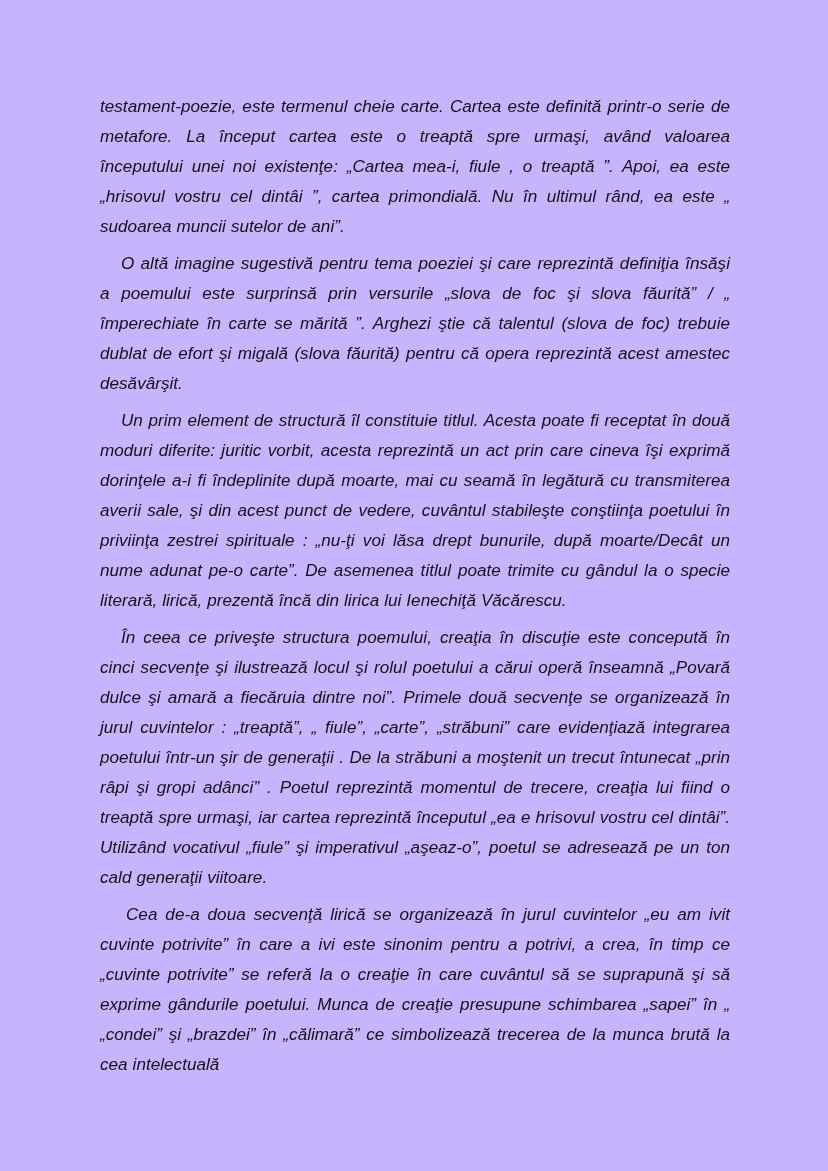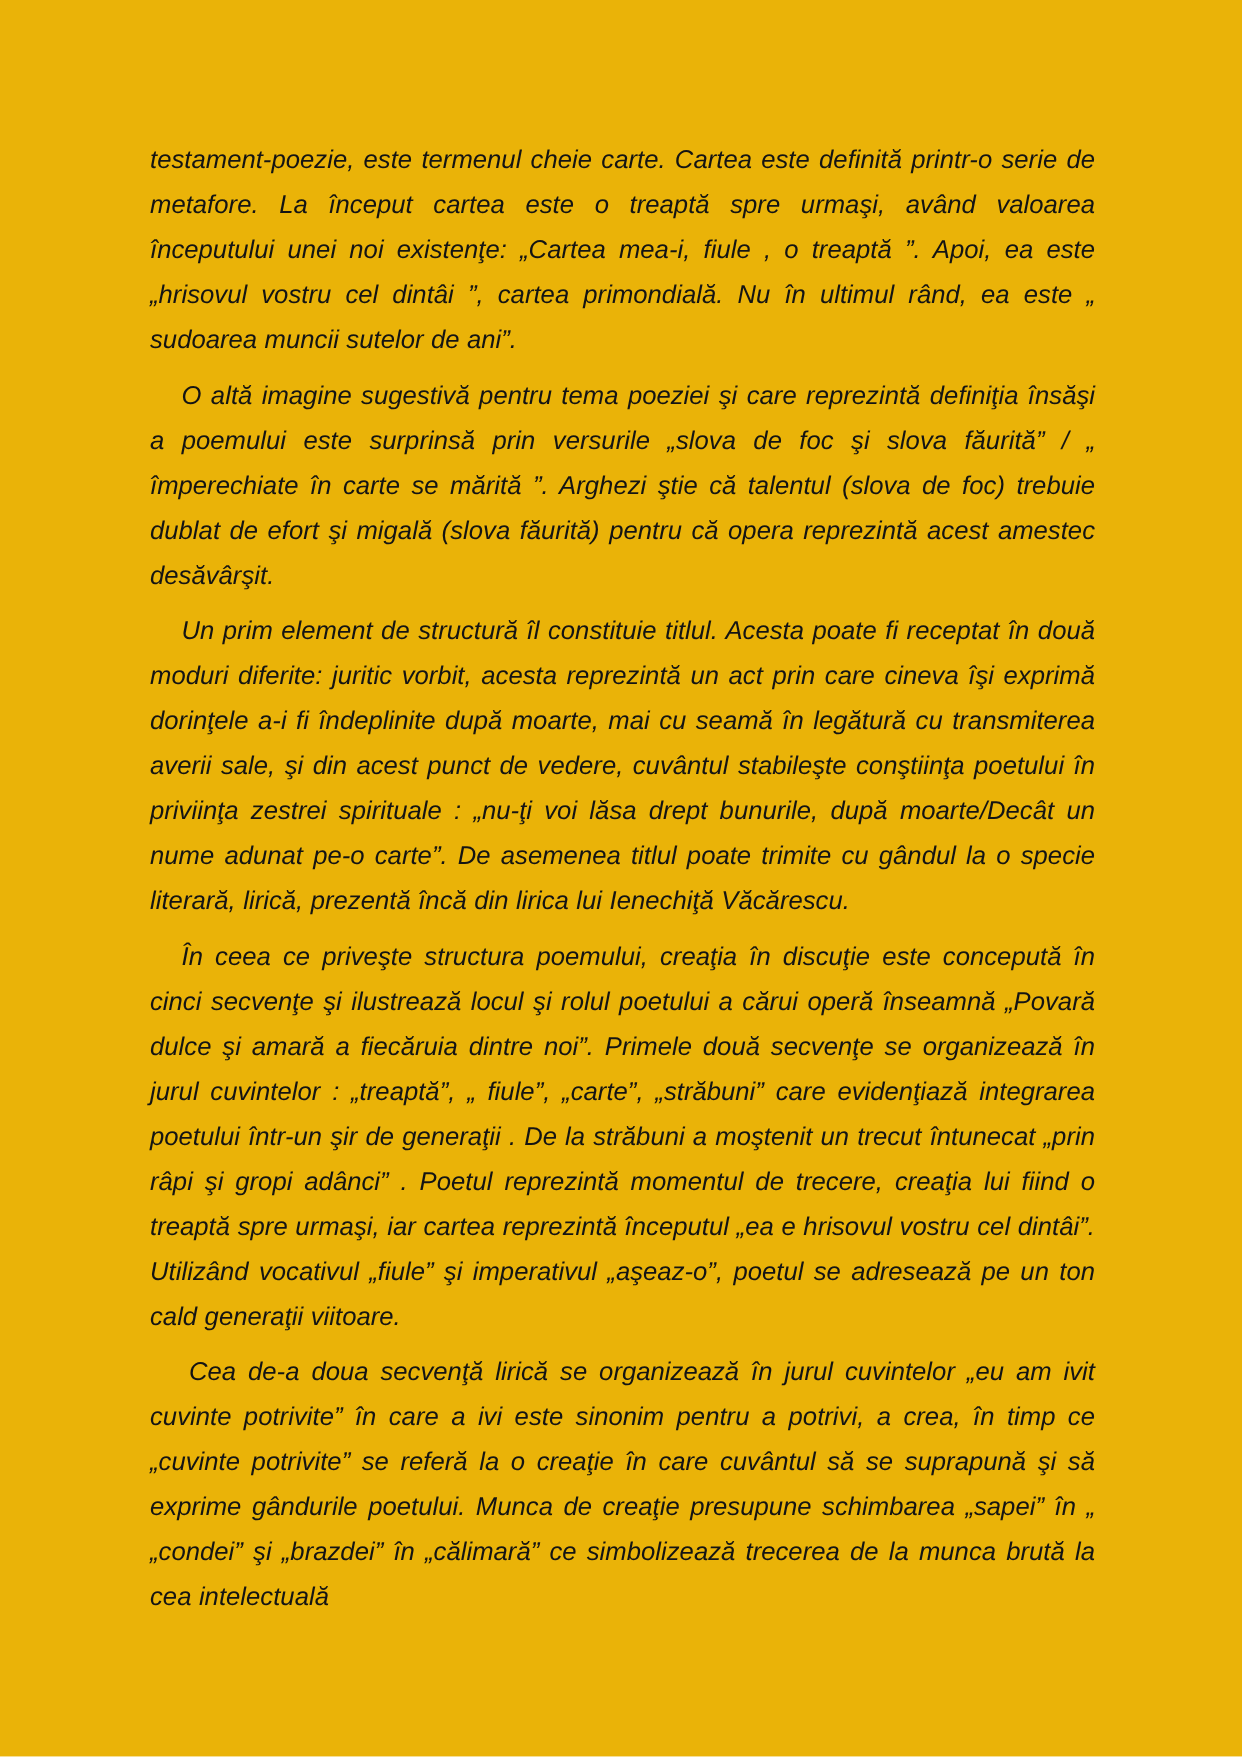--- a/index.html
+++ b/index.html
@@ -11,21 +11,21 @@
     width: 828px;
     height: 1171px;
     font-family: "Liberation Sans", sans-serif;
     color: #141414;
     overflow: hidden;
   }
   #page {
     position: relative;
     width: 828px;
     height: 1171px;
-    background: #eab308;
+    background: #c4b5fd;
     box-sizing: border-box;
   }
   #doc-body {
     position: absolute;
     left: 100px;
     top: 92px;
     width: 630px;
   }
   p.para {
     margin: 0 0 7px 0;

